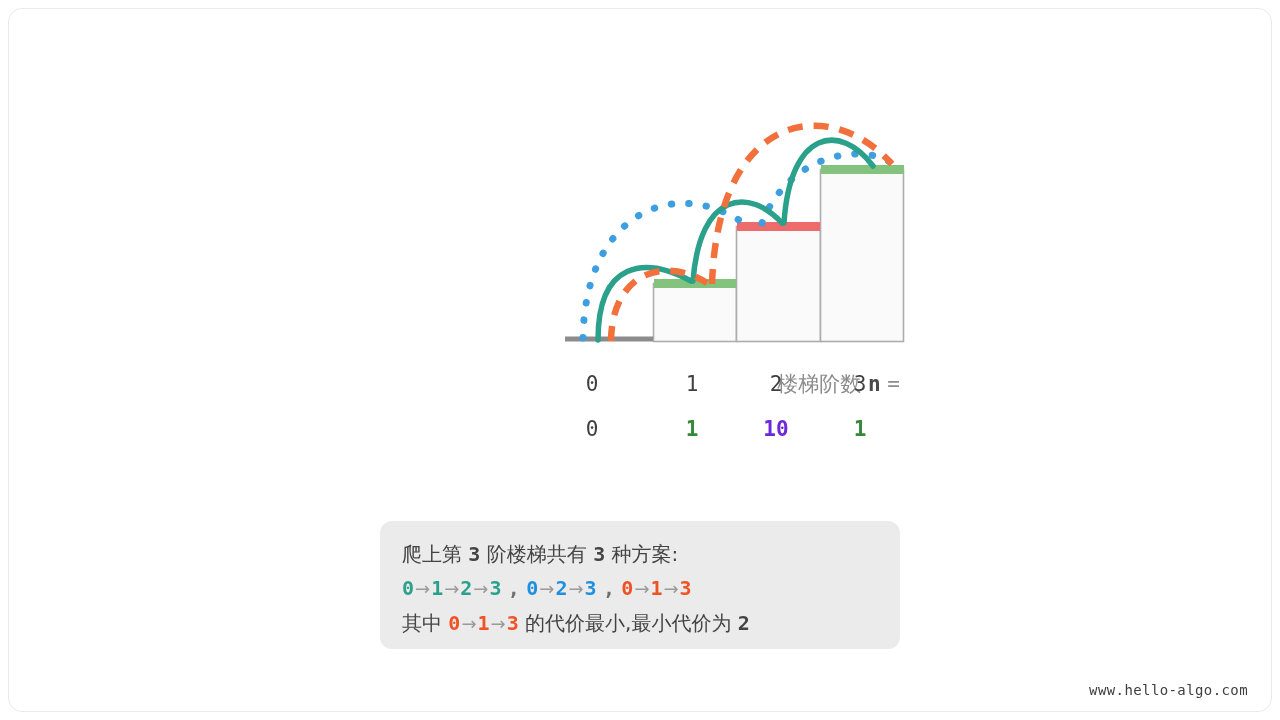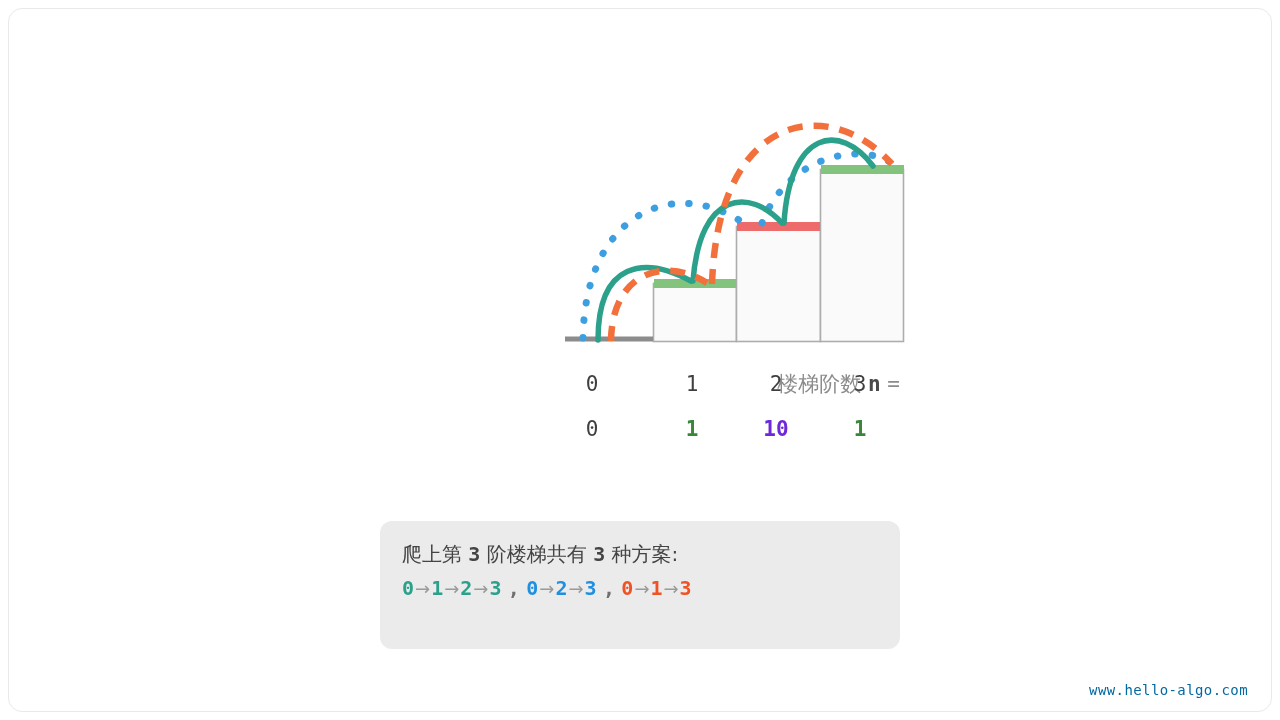--- a/index.html
+++ b/index.html
@@ -116,21 +116,21 @@
   .seq-orange { color: #ef5223; }
   .comma { color: #6f6f6f; font-family: "DejaVu Sans Mono", monospace; font-weight: bold; }
 
   
   #watermark {
     position: absolute;
     right: 32px;
     bottom: 22px;
     font-family: "DejaVu Sans Mono", monospace;
     font-size: 14px;
-    color: #0369a1;
+    color: #404040;
     letter-spacing: 0.4px;
   }
 </style>
 </head>
 <body>
 
 <div id="canvas">
   <div id="frame"></div>
 
   <svg id="figure" viewBox="0 0 1280 720" width="1280" height="720" xmlns="http://www.w3.org/2000/svg">
@@ -193,16 +193,22 @@
     </div>
 
     <div class="note-line">
       <span class="m seq-green">0</span><span class="arrow">→</span><span class="m seq-green">1</span><span class="arrow">→</span><span class="m seq-green">2</span><span class="arrow">→</span><span class="m seq-green">3</span>
       <span class="comma">,</span>
       <span class="m seq-blue">0</span><span class="arrow">→</span><span class="m seq-blue">2</span><span class="arrow">→</span><span class="m seq-blue">3</span>
       <span class="comma">,</span>
       <span class="m seq-orange">0</span><span class="arrow">→</span><span class="m seq-orange">1</span><span class="arrow">→</span><span class="m seq-orange">3</span>
     </div>
 
+    <div class="note-line">
+      <span>其中</span>
+      <span class="m seq-orange">0</span><span class="arrow">→</span><span class="m seq-orange">1</span><span class="arrow">→</span><span class="m seq-orange">3</span>
+      <span>的代价最小,最小代价为</span>
+      <span class="m">2</span>
+    </div>
   </div>
 
   <div id="watermark">www.hello-algo.com</div>
 </div>
 
 </body></html>

